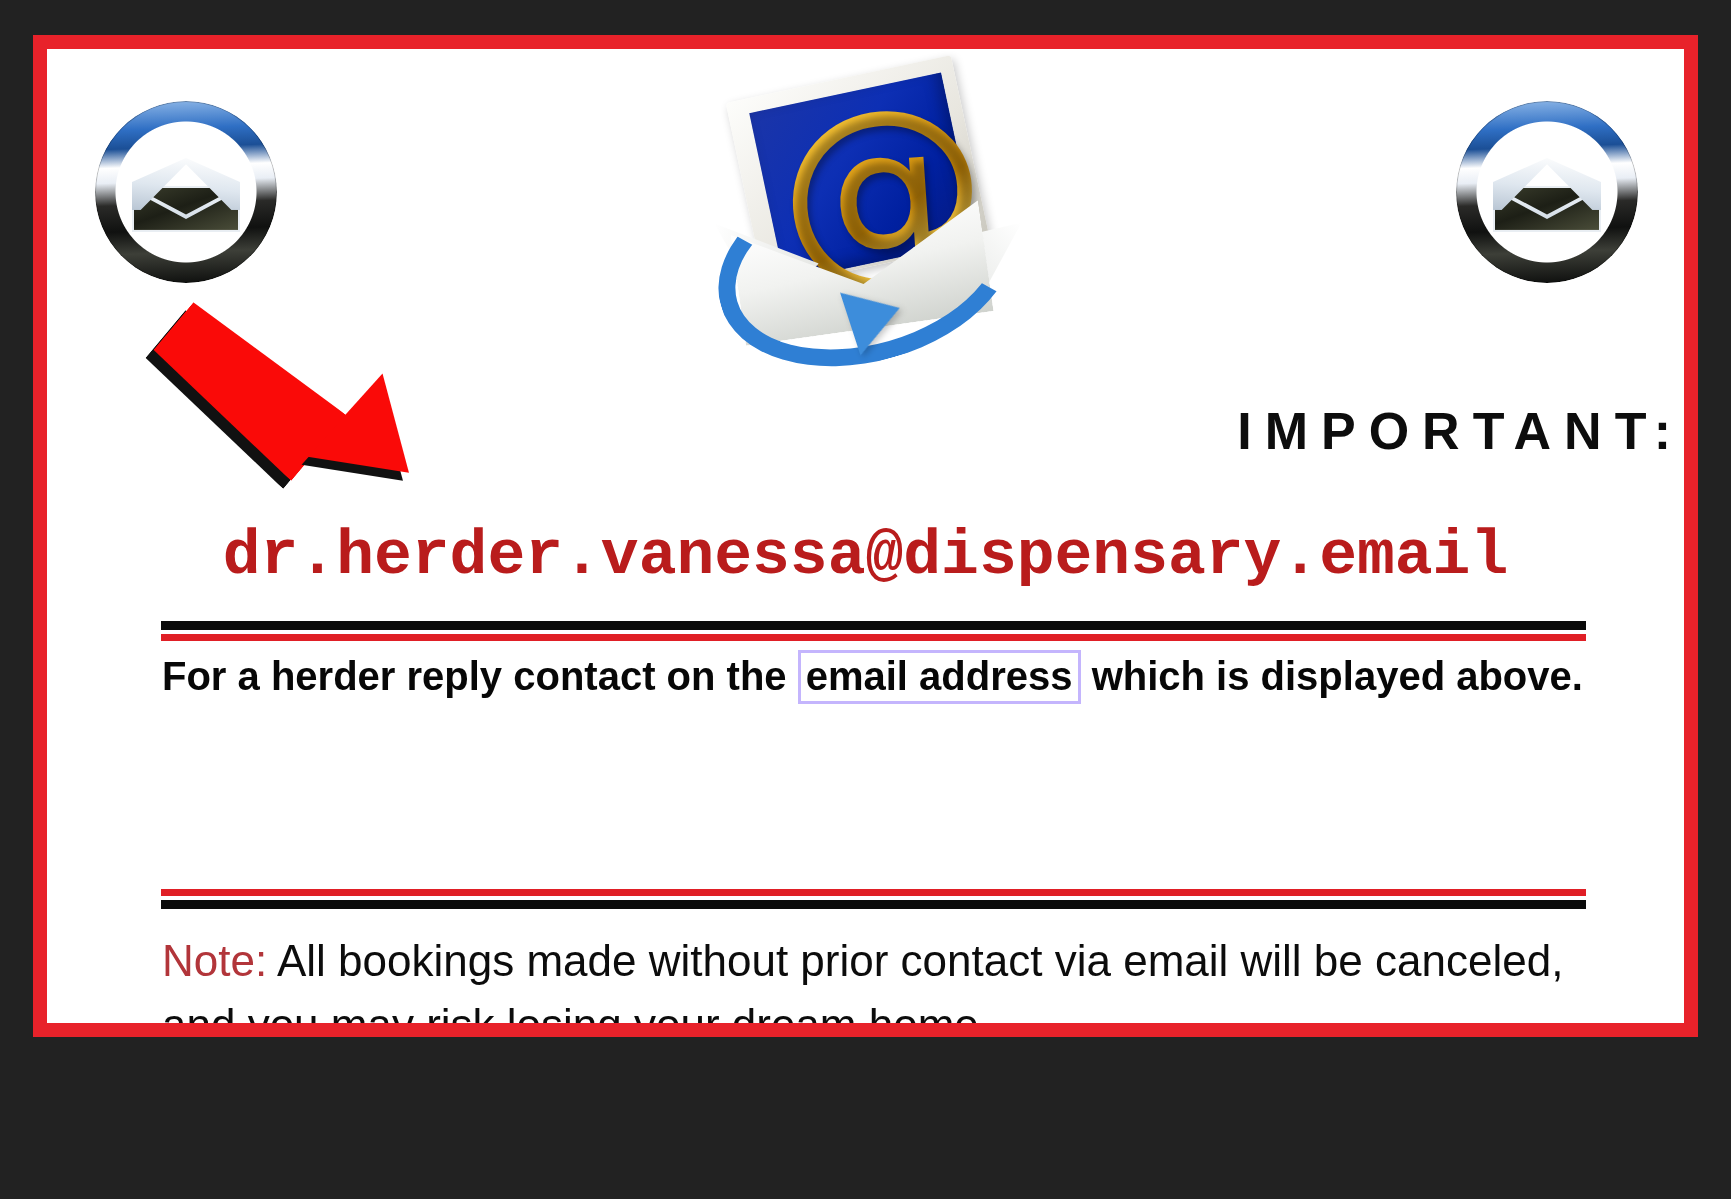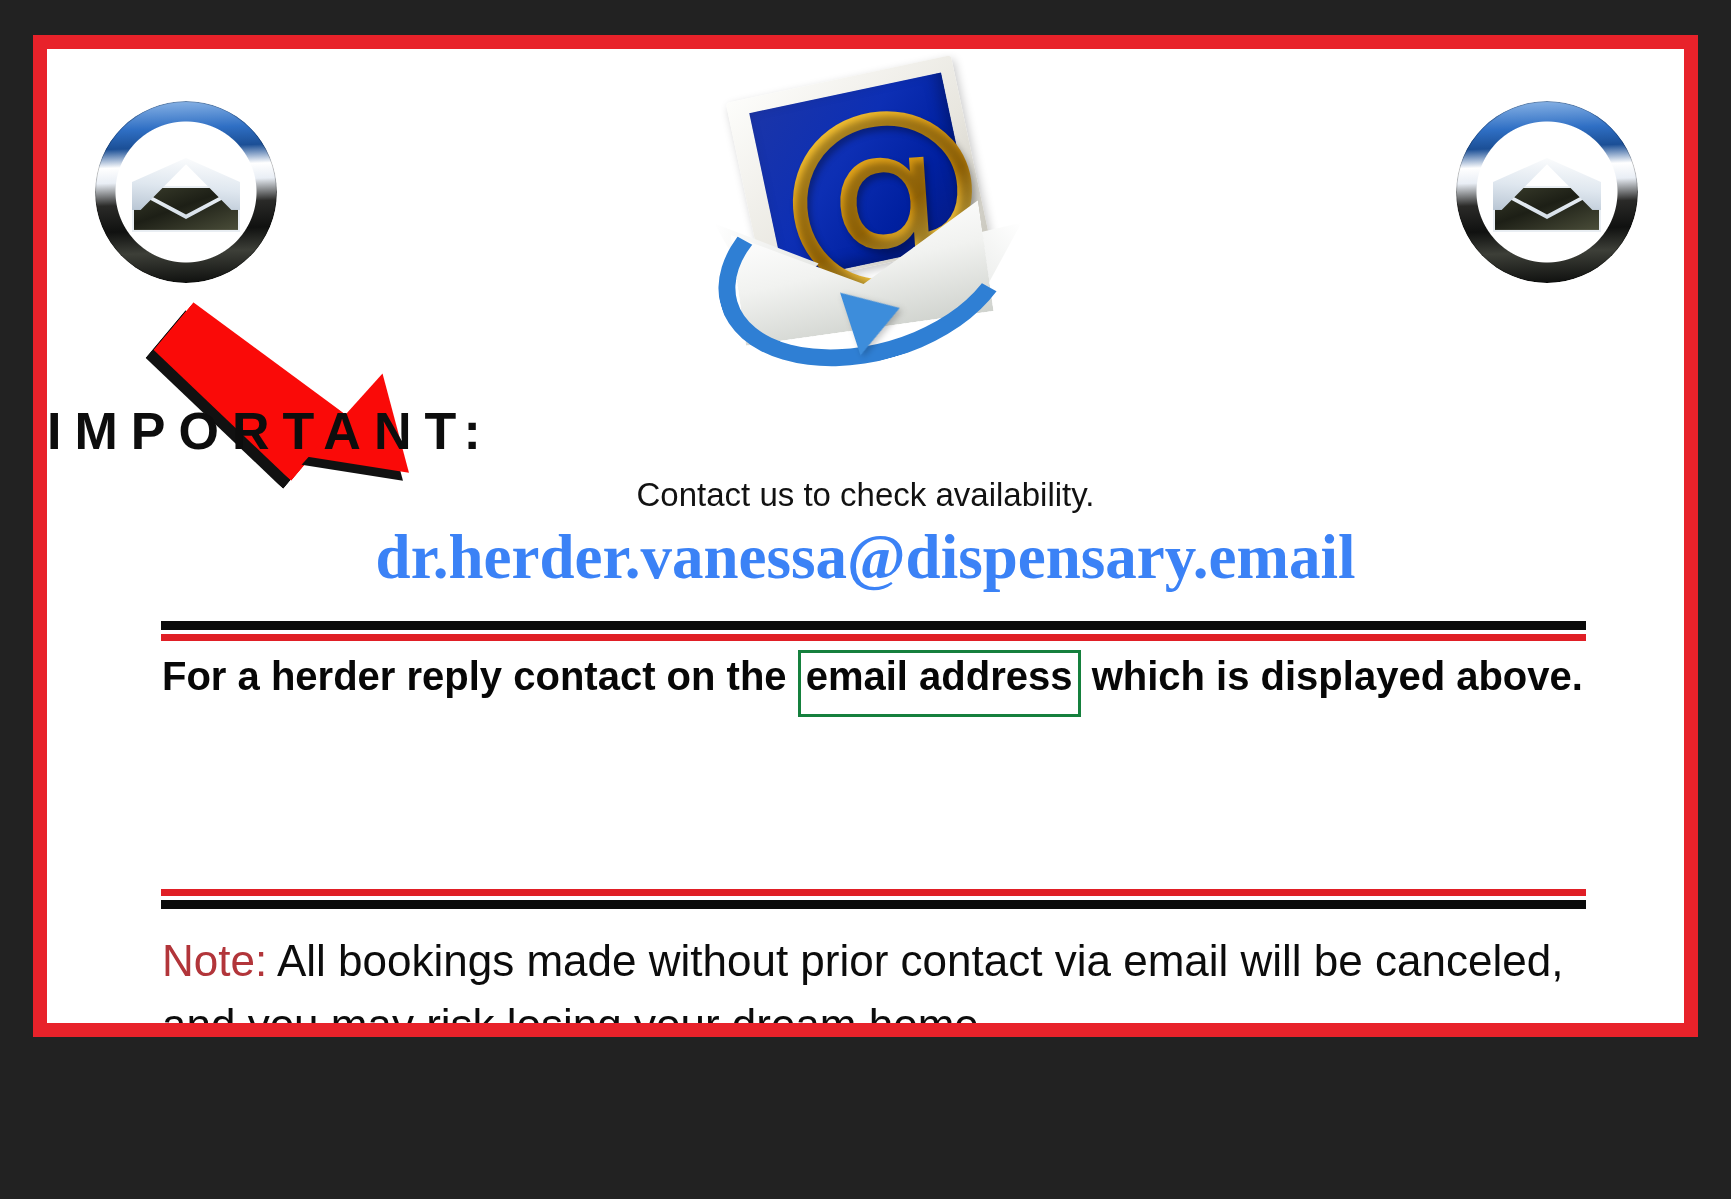--- a/index.html
+++ b/index.html
@@ -238,21 +238,21 @@
     border-right: 56px solid transparent;
     border-top: 86px solid #fa0a08;
     transform: rotate(-48deg);
   }
 
   
   .headline {
     position: absolute;
     left: 0; right: 0;
     top: 352px;
-    text-align: left;
+    text-align: right;
     font-family: "Liberation Sans", sans-serif;
     font-size: 52px;
     font-weight: bold;
     letter-spacing: 13px;
     color: #0d0d0d;
   }
   .subhead {
     position: absolute;
     left: 0; right: 0;
     top: 427px;
@@ -260,24 +260,24 @@
     font-family: "Liberation Sans", sans-serif;
     font-size: 33px;
     font-weight: normal;
     color: #121212;
   }
   .email-line {
     position: absolute;
     left: 0; right: 0;
     top: 472px;
     text-align: center;
-    font-family: Liberation Serif, serif;
+    font-family: Liberation Mono, monospace;
     font-size: 63px;
     font-weight: bold;
-    color: #3b82f6;
+    color: #b91c1c;
     white-space: nowrap;
   }
 
   .rule {
     position: absolute;
     left: 114px;
     width: 1425px;
   }
   .rule .bar-black {
     height: 9px;
@@ -300,22 +300,22 @@
     font-family: "Liberation Sans", sans-serif;
     font-size: 40px;
     font-weight: bold;
     line-height: 1.28;
     color: #070707;
   }
   .body-block p { margin: 0; }
   .body-block .spacer { height: 48px; }
 
   .boxed {
-    border: 3px solid #15803d;
-    padding: 1px 5px 16px 5px;
+    border: 3px solid #c4b5fd;
+    padding: 1px 5px 3px 5px;
   }
 
   .note-block {
     position: absolute;
     left: 115px;
     top: 880px;
     width: 1440px;
     font-family: "Liberation Sans", sans-serif;
     font-size: 44px;
     font-weight: normal;
@@ -361,21 +361,20 @@
 
     <div class="big-arrow">
       <div class="shadow-shaft"></div>
       <div class="shaft"></div>
       <div class="shadow-head"></div>
       <div class="head"></div>
     </div>
 
     <div class="headline">IMPORTANT:</div>
 
-    <div class="subhead">Contact us to check availability.</div>
 
     <div class="email-line">dr.herder.vanessa@dispensary.email</div>
 
     <div class="rule rule-top">
       <div class="bar-black"></div>
       <div class="gap"></div>
       <div class="bar-red"></div>
     </div>
 
     <div class="body-block">

